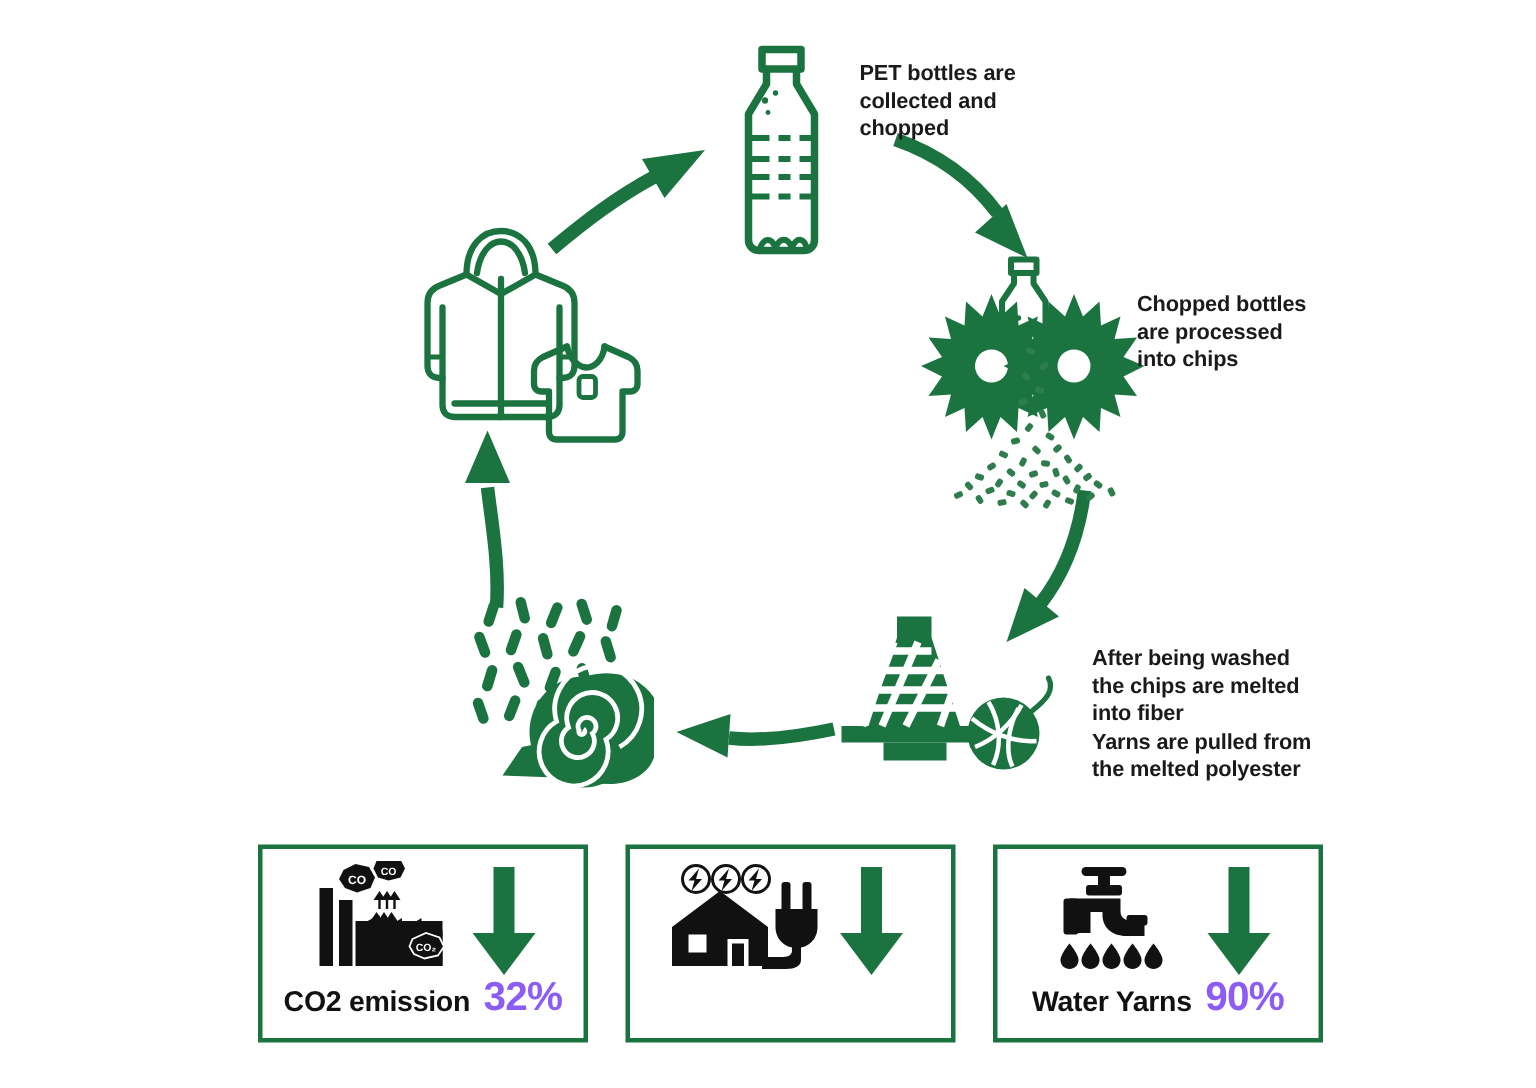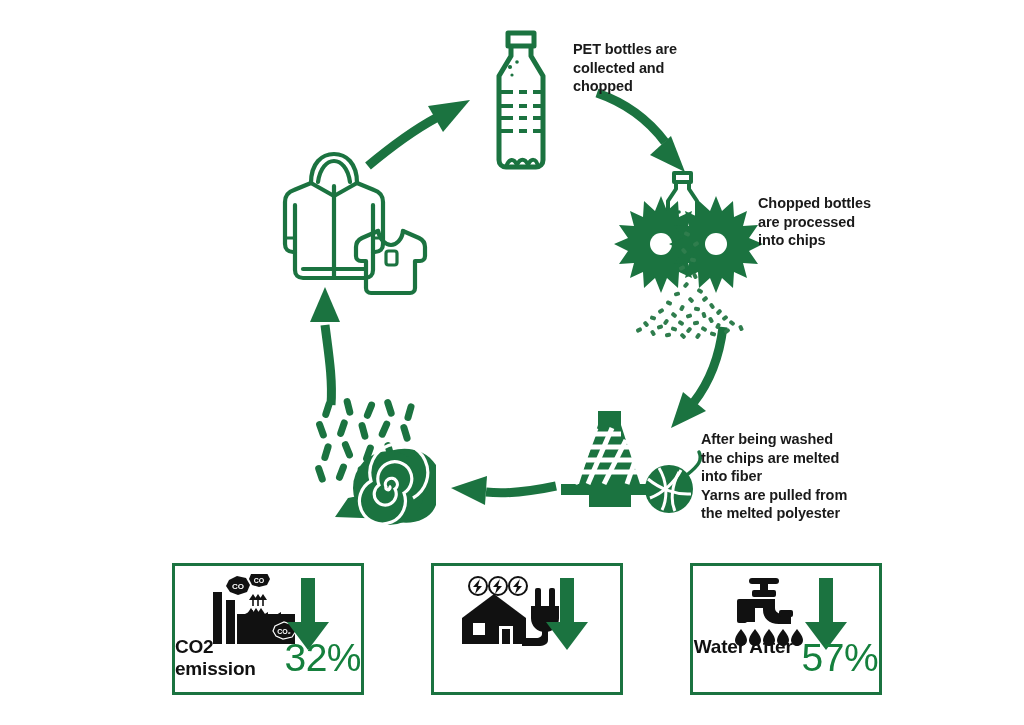--- a/index.html
+++ b/index.html
@@ -38,21 +38,21 @@
     position: absolute;
     left: 172px;
     top: 563px;
     width: 710px;
     height: 132px;
     display: flex;
     justify-content: space-between;
     align-items: stretch;
   }
   .stat-box {
-    width: 192px;
+    width: 220px;
     height: 132px;
     border: 3px solid #1b7340;
     box-sizing: border-box;
     background: #ffffff;
     position: relative;
   }
   .stat-icon-row {
     position: absolute;
     left: 0; right: 0; top: 8px;
     height: 76px;
@@ -69,36 +69,36 @@
     right: 30px;
     top: 2px;
     width: 46px;
     height: 76px;
   }
   .stat-label-row {
     position: absolute;
     left: 0; right: 0;
     bottom: 12px;
     display: flex;
-    align-items: flex-start;
+    align-items: flex-end;
     justify-content: center;
     gap: 9px;
   }
   .stat-label {
     font-family: "Liberation Sans", sans-serif;
     font-weight: bold;
     font-size: 19px;
     color: #111111;
     letter-spacing: -0.2px;
   }
   .stat-value {
     font-family: "Liberation Sans", sans-serif;
-    font-weight: normal;
-    font-size: 39px;
-    color: #15803d;
+    font-weight: bold;
+    font-size: 27px;
+    color: #8b5cf6;
     letter-spacing: -0.5px;
   }
 </style>
 </head>
 <body>
 
 <div id="stage">
 
   <svg class="abs" style="left:0; top:0;" width="1024" height="555" viewBox="0 0 1024 555" xmlns="http://www.w3.org/2000/svg">
 
@@ -332,21 +332,21 @@
   </svg>
 
   <div class="caption" style="left:758px; top:194px; width:200px;">Chopped bottles
 are processed
 into chips</div>
 
   <div class="caption" style="left:573px; top:40px; width:200px;">PET bottles are
 collected and
 chopped</div>
 
-  <div class="caption" style="left:701px; top:430px; width:230px;">After being washed
+  <div class="caption" style="left:728px; top:430px; width:230px;">After being washed
 the chips are melted
 into fiber
 Yarns are pulled from
 the melted polyester</div>
 
 
 
   <div id="stats">
 
     <div class="stat-box">
@@ -457,19 +457,19 @@
             <path d="M72,55 C72,55 66,62 66,66 C66,69.5 68.7,72 72,72 C75.3,72 78,69.5 78,66 C78,62 72,55 72,55 Z"></path>
             <path d="M86,55 C86,55 80,62 80,66 C80,69.5 82.7,72 86,72 C89.3,72 92,69.5 92,66 C92,62 86,55 86,55 Z"></path>
           </g>
         </svg>
 
         <svg class="stat-arrow" viewBox="0 0 46 76" xmlns="http://www.w3.org/2000/svg">
           <path d="M16,2 L30,2 L30,46 L44,46 L23,74 L2,46 L16,46 Z" fill="#1b7340"></path>
         </svg>
       </div>
       <div class="stat-label-row">
-        <span class="stat-label">Water After</span>
-        <span class="stat-value">57%</span>
+        <span class="stat-label">Water Yarns</span>
+        <span class="stat-value">90%</span>
       </div>
     </div>
 
   </div>
 </div>
 
 </body></html>

